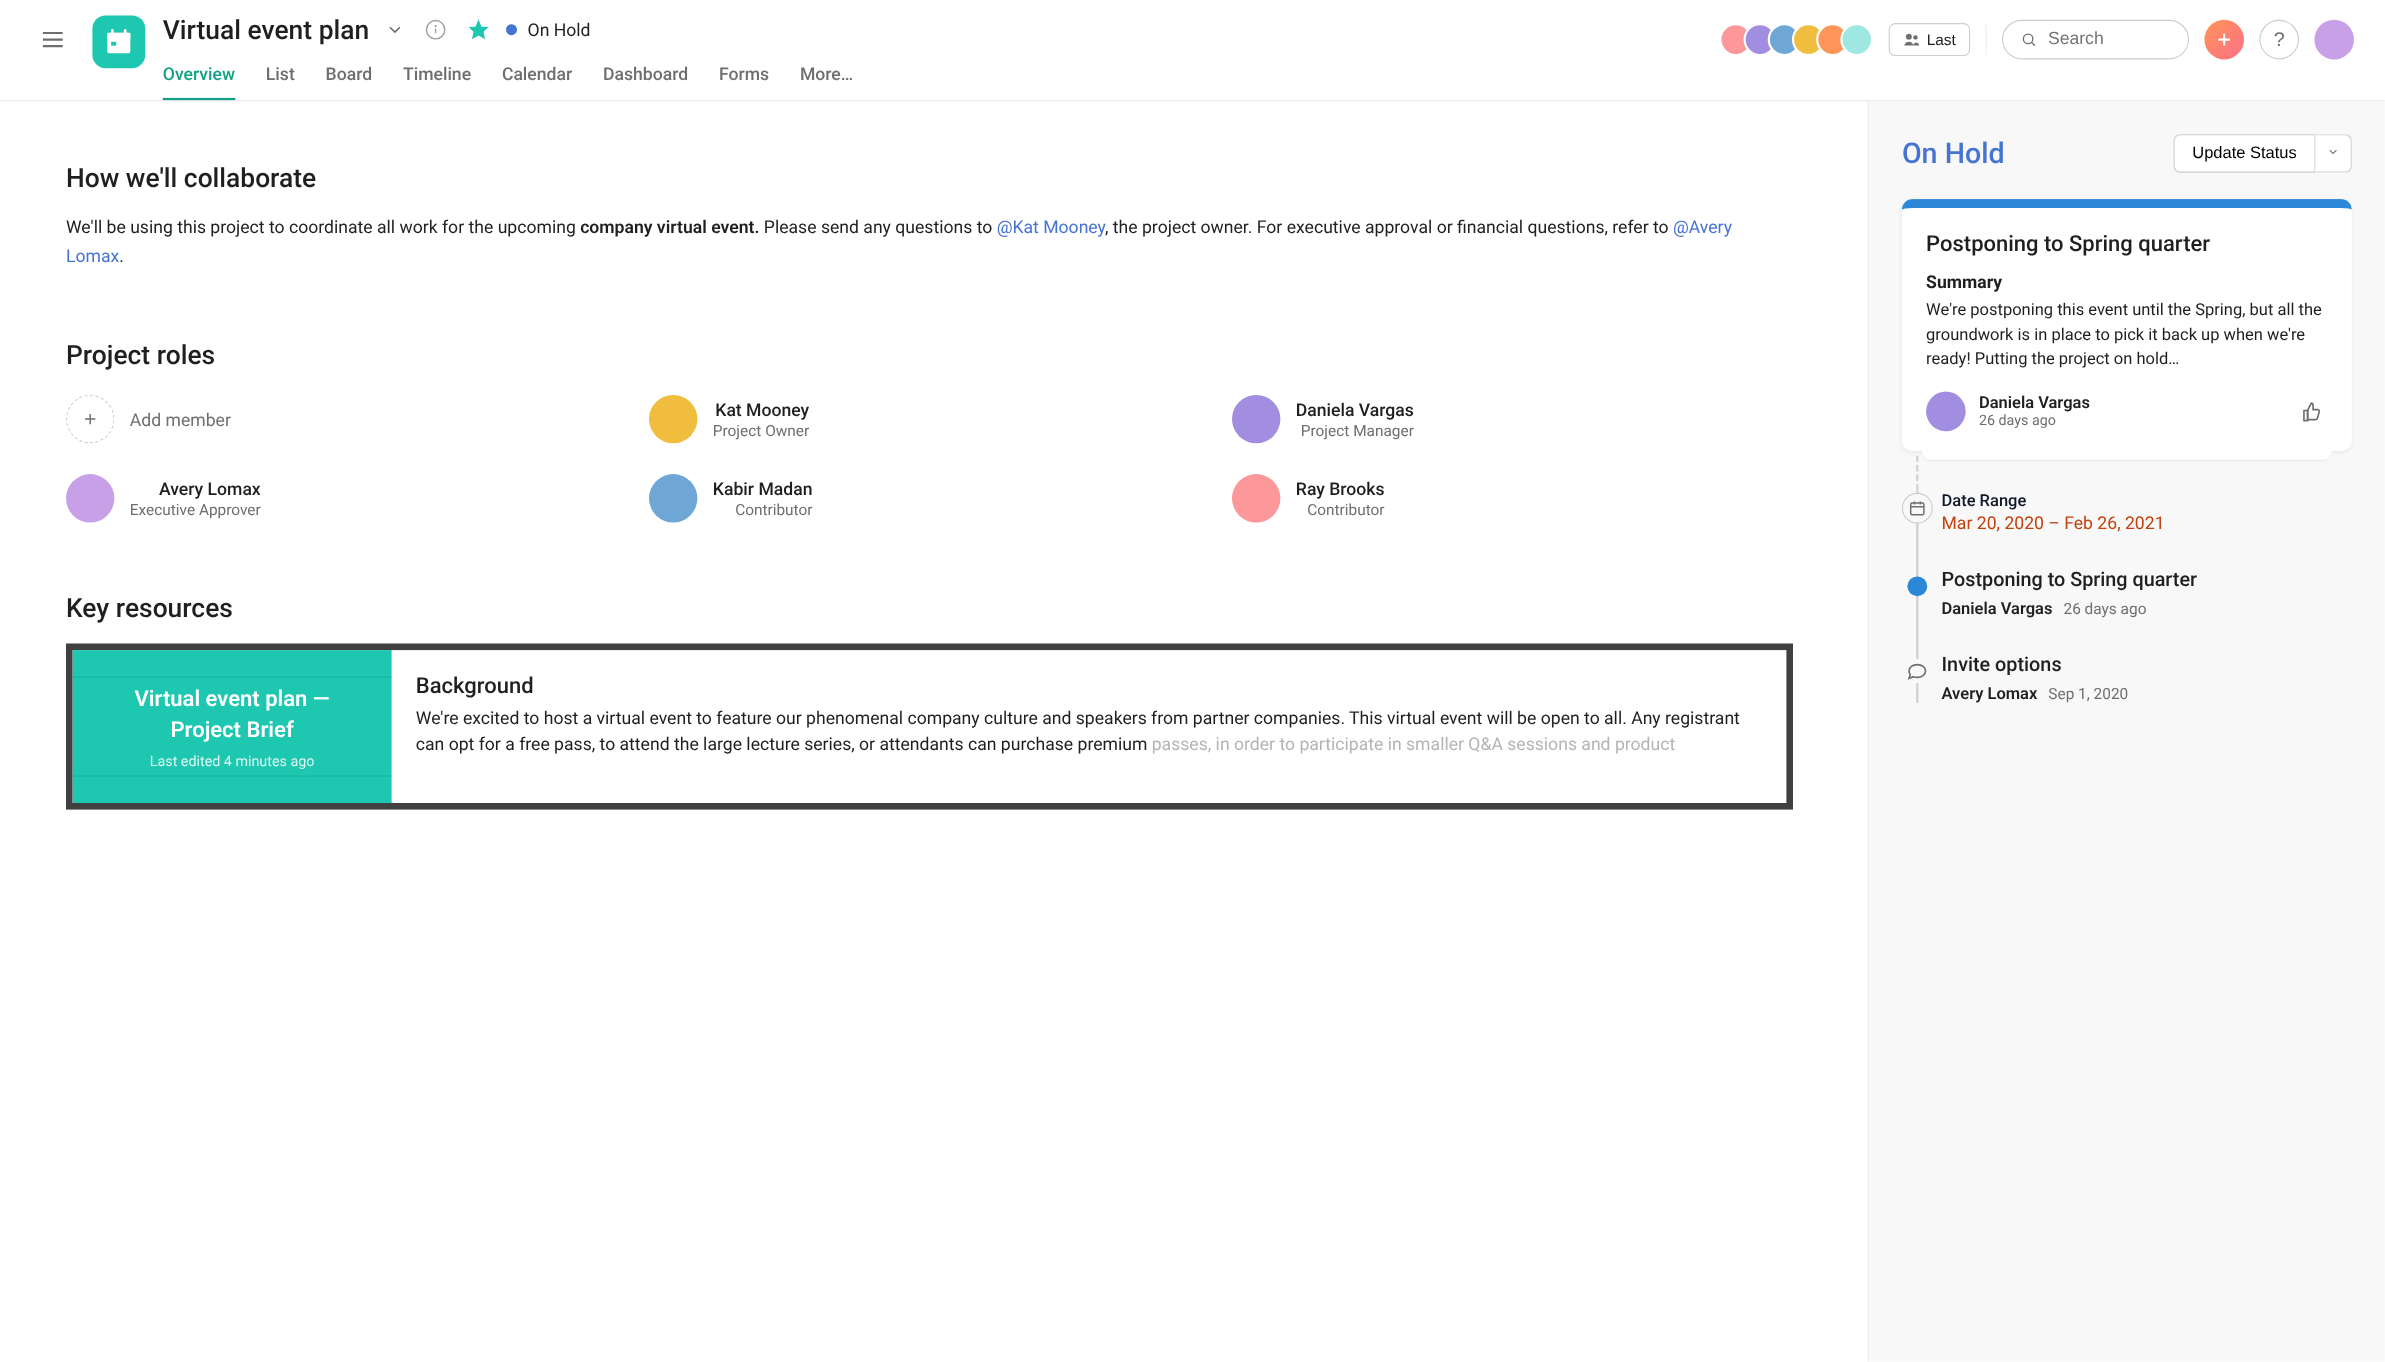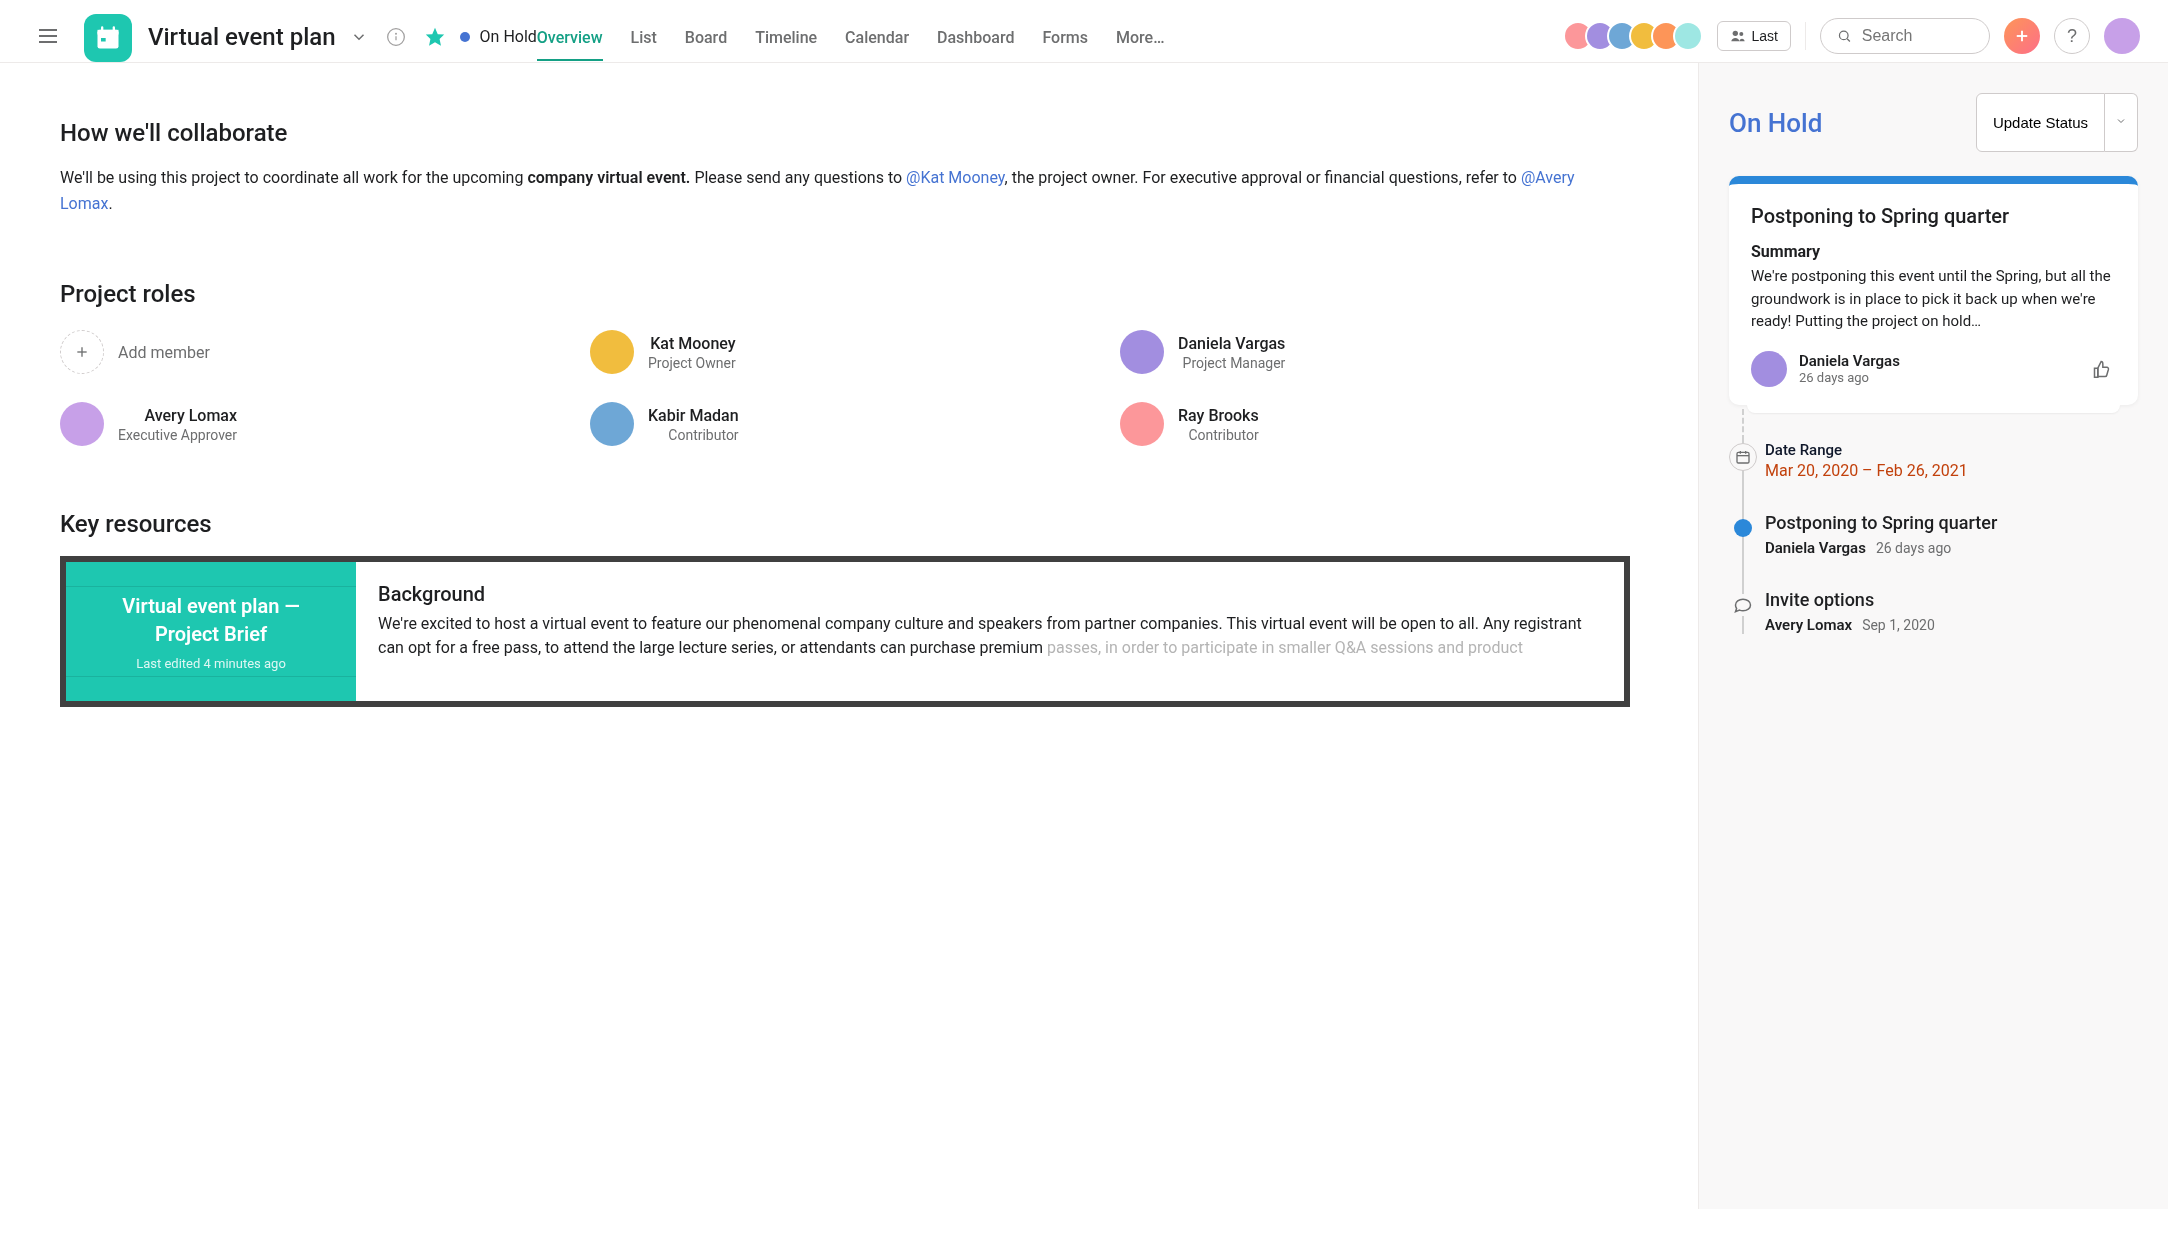--- a/index.html
+++ b/index.html
@@ -1,21 +1,21 @@
 <!DOCTYPE html>
 <html><head>
 <meta charset="utf-8">
 <style>
 * { margin: 0; padding: 0; box-sizing: border-box; }
 body { font-family: -apple-system, BlinkMacSystemFont, "Segoe UI", Roboto, Helvetica, Arial, sans-serif; color: #1e1f21; background: #fff; }
 .header { display: flex; align-items: flex-start; padding: 12px 28px 0 28px; border-bottom: 1px solid #edeae9; gap: 16px; }
 .menu-btn { background: none; border: none; padding: 12px 8px 0 8px; cursor: pointer; }
 .menu-btn svg { width: 24px; height: 24px; stroke: #6d6e6f; }
 .project-icon { width: 48px; height: 48px; background: #1ec7b0; border-radius: 12px; display: flex; align-items: center; justify-content: center; flex-shrink: 0; margin-top: 2px;}
-.project-header-left { display: flex; flex-direction: row; gap: 0; flex: 1; }
+.project-header-left { display: flex; flex-direction: column; gap: 0; flex: 1; }
 .title-row { display: flex; align-items: center; gap: 10px; }
 .project-title { font-size: 24px; font-weight: 500; }
 .icon-btn-sm { background: none; border: none; padding: 4px; cursor: pointer; display: inline-flex; align-items: center; justify-content: center; color: #6d6e6f; }
 .star-active { color: #1ec7b0; fill: #1ec7b0; }
 .status-dot { width: 10px; height: 10px; border-radius: 50%; display: inline-block; }
 .dot-blue { background: #4573d2; }
 .status-label { font-size: 16px; color: #1e1f21; font-weight: 400; }
 .tabs { display: flex; gap: 28px; margin-top: 10px; }
 .tab { font-size: 16px; color: #6d6e6f; padding: 6px 0 12px 0; cursor: pointer; border-bottom: 2px solid transparent; font-weight: 500;}
 .tab.active { color: #14a085; border-bottom-color: #14a085; }
@@ -55,21 +55,21 @@
 .resource-left::after { bottom: 24px; }
 .resource-left-title { font-size: 20px; font-weight: 600; line-height: 1.4; }
 .resource-left-sub { font-size: 13px; color: rgba(255,255,255,0.85); margin-top: 8px; }
 .resource-right { flex: 1; padding: 20px 22px; }
 .resource-right h3 { font-size: 20px; font-weight: 500; margin-bottom: 6px; }
 .resource-right p { font-size: 16px; line-height: 1.5; color: #1e1f21; }
 .resource-fade { color: #b4b4b4; }
 .status-header-row { display: flex; align-items: center; justify-content: space-between; margin-bottom: 24px; }
 .status-title-big { font-size: 26px; font-weight: 500; color: #4573d2; }
 .update-status-grp { display: flex; }
-.update-status-btn { border: 1px solid #cfcbcb; background: #fff; padding: 20px 16px; font-size: 15px; border-radius: 6px 0 0 6px; cursor: pointer; }
+.update-status-btn { border: 1px solid #cfcbcb; background: #fff; padding: 8px 16px; font-size: 15px; border-radius: 6px 0 0 6px; cursor: pointer; }
 .update-status-caret { border: 1px solid #cfcbcb; border-left: none; background: #fff; padding: 8px 10px; border-radius: 0 6px 6px 0; cursor: pointer; color: #6d6e6f;}
 .status-card { background: #fff; border-radius: 10px; border-top: 8px solid #2b88d9; padding: 20px 22px 18px 22px; box-shadow: 0 1px 4px rgba(0,0,0,0.06); margin-bottom: 28px; position: relative;}
 .status-card-stack { height: 8px; background: #fff; border-radius: 0 0 8px 8px; margin: 0 18px; box-shadow: 0 1px 2px rgba(0,0,0,0.06); position: relative; top: -28px;}
 .status-card h3 { font-size: 20px; font-weight: 500; margin-bottom: 14px; }
 .status-card .sub { font-size: 16px; font-weight: 700; margin-bottom: 4px; }
 .status-card p { font-size: 15px; line-height: 1.5; }
 .status-card-footer { display: flex; align-items: center; justify-content: space-between; margin-top: 18px; }
 .author-block { display: flex; align-items: center; gap: 12px; }
 .author-avatar { width: 36px; height: 36px; border-radius: 50%; display: flex; align-items: center; justify-content: center; color: #fff; font-weight: 500; }
 .author-name { font-size: 15px; font-weight: 600; }

